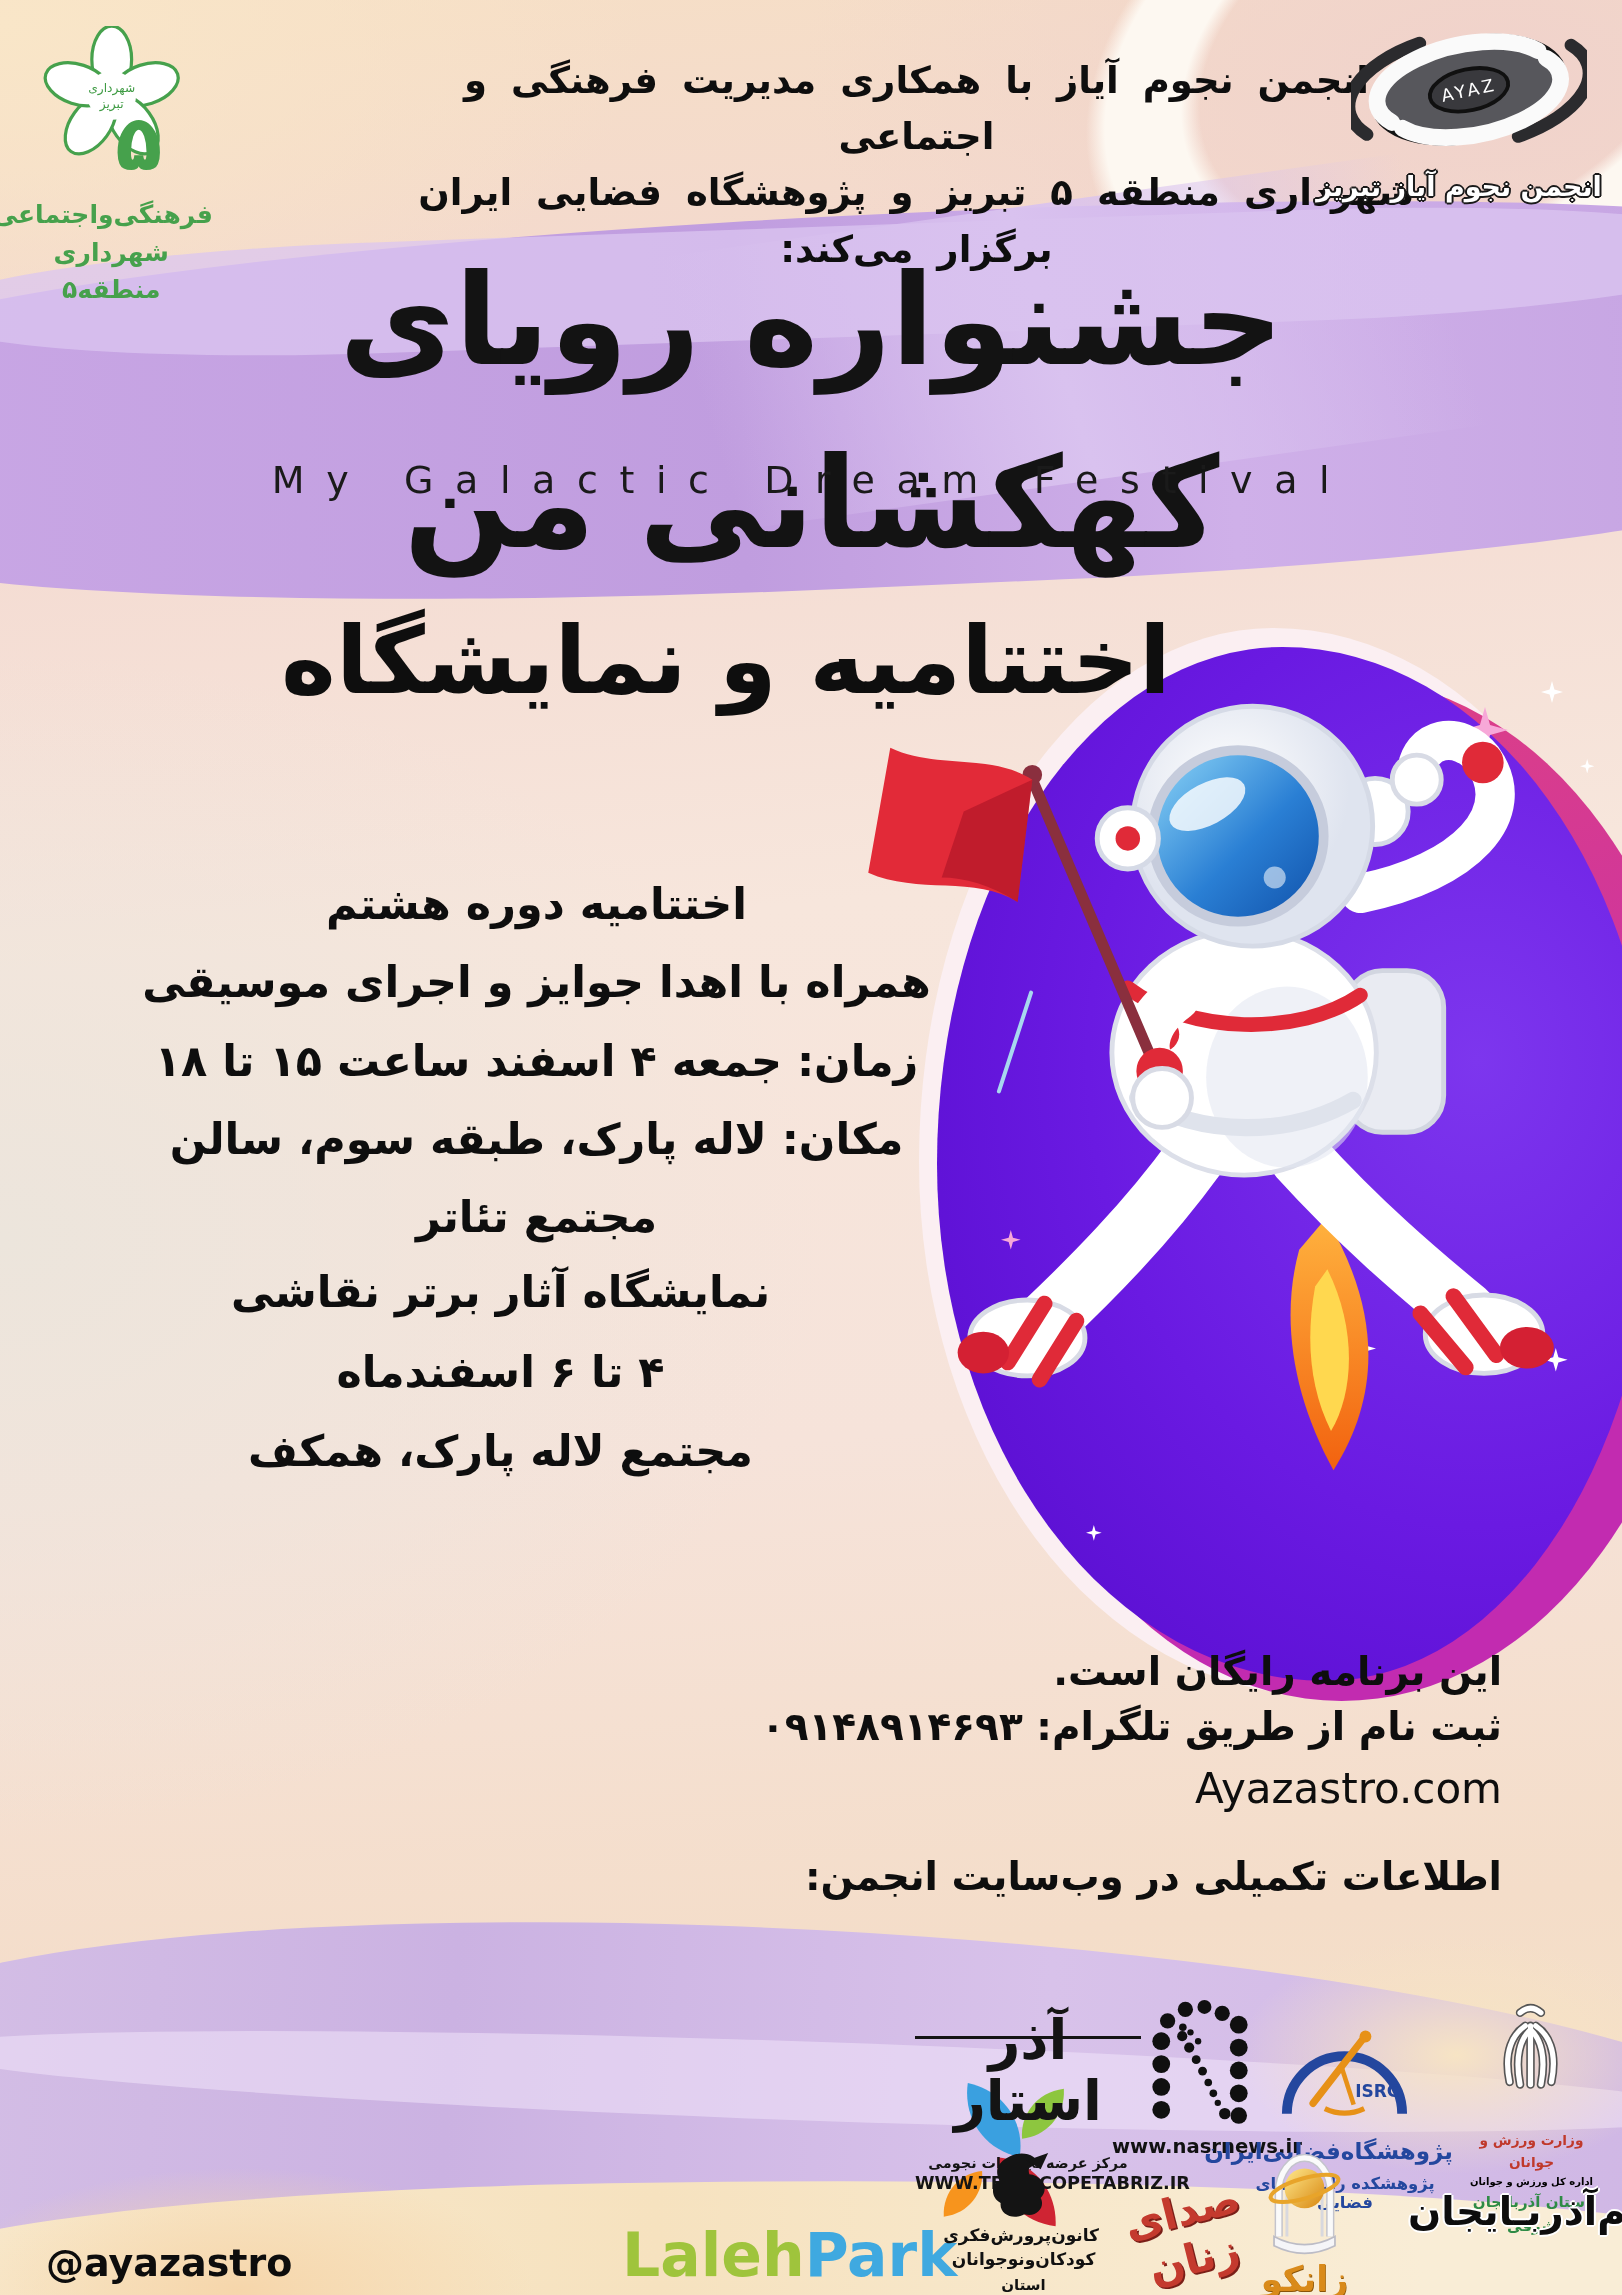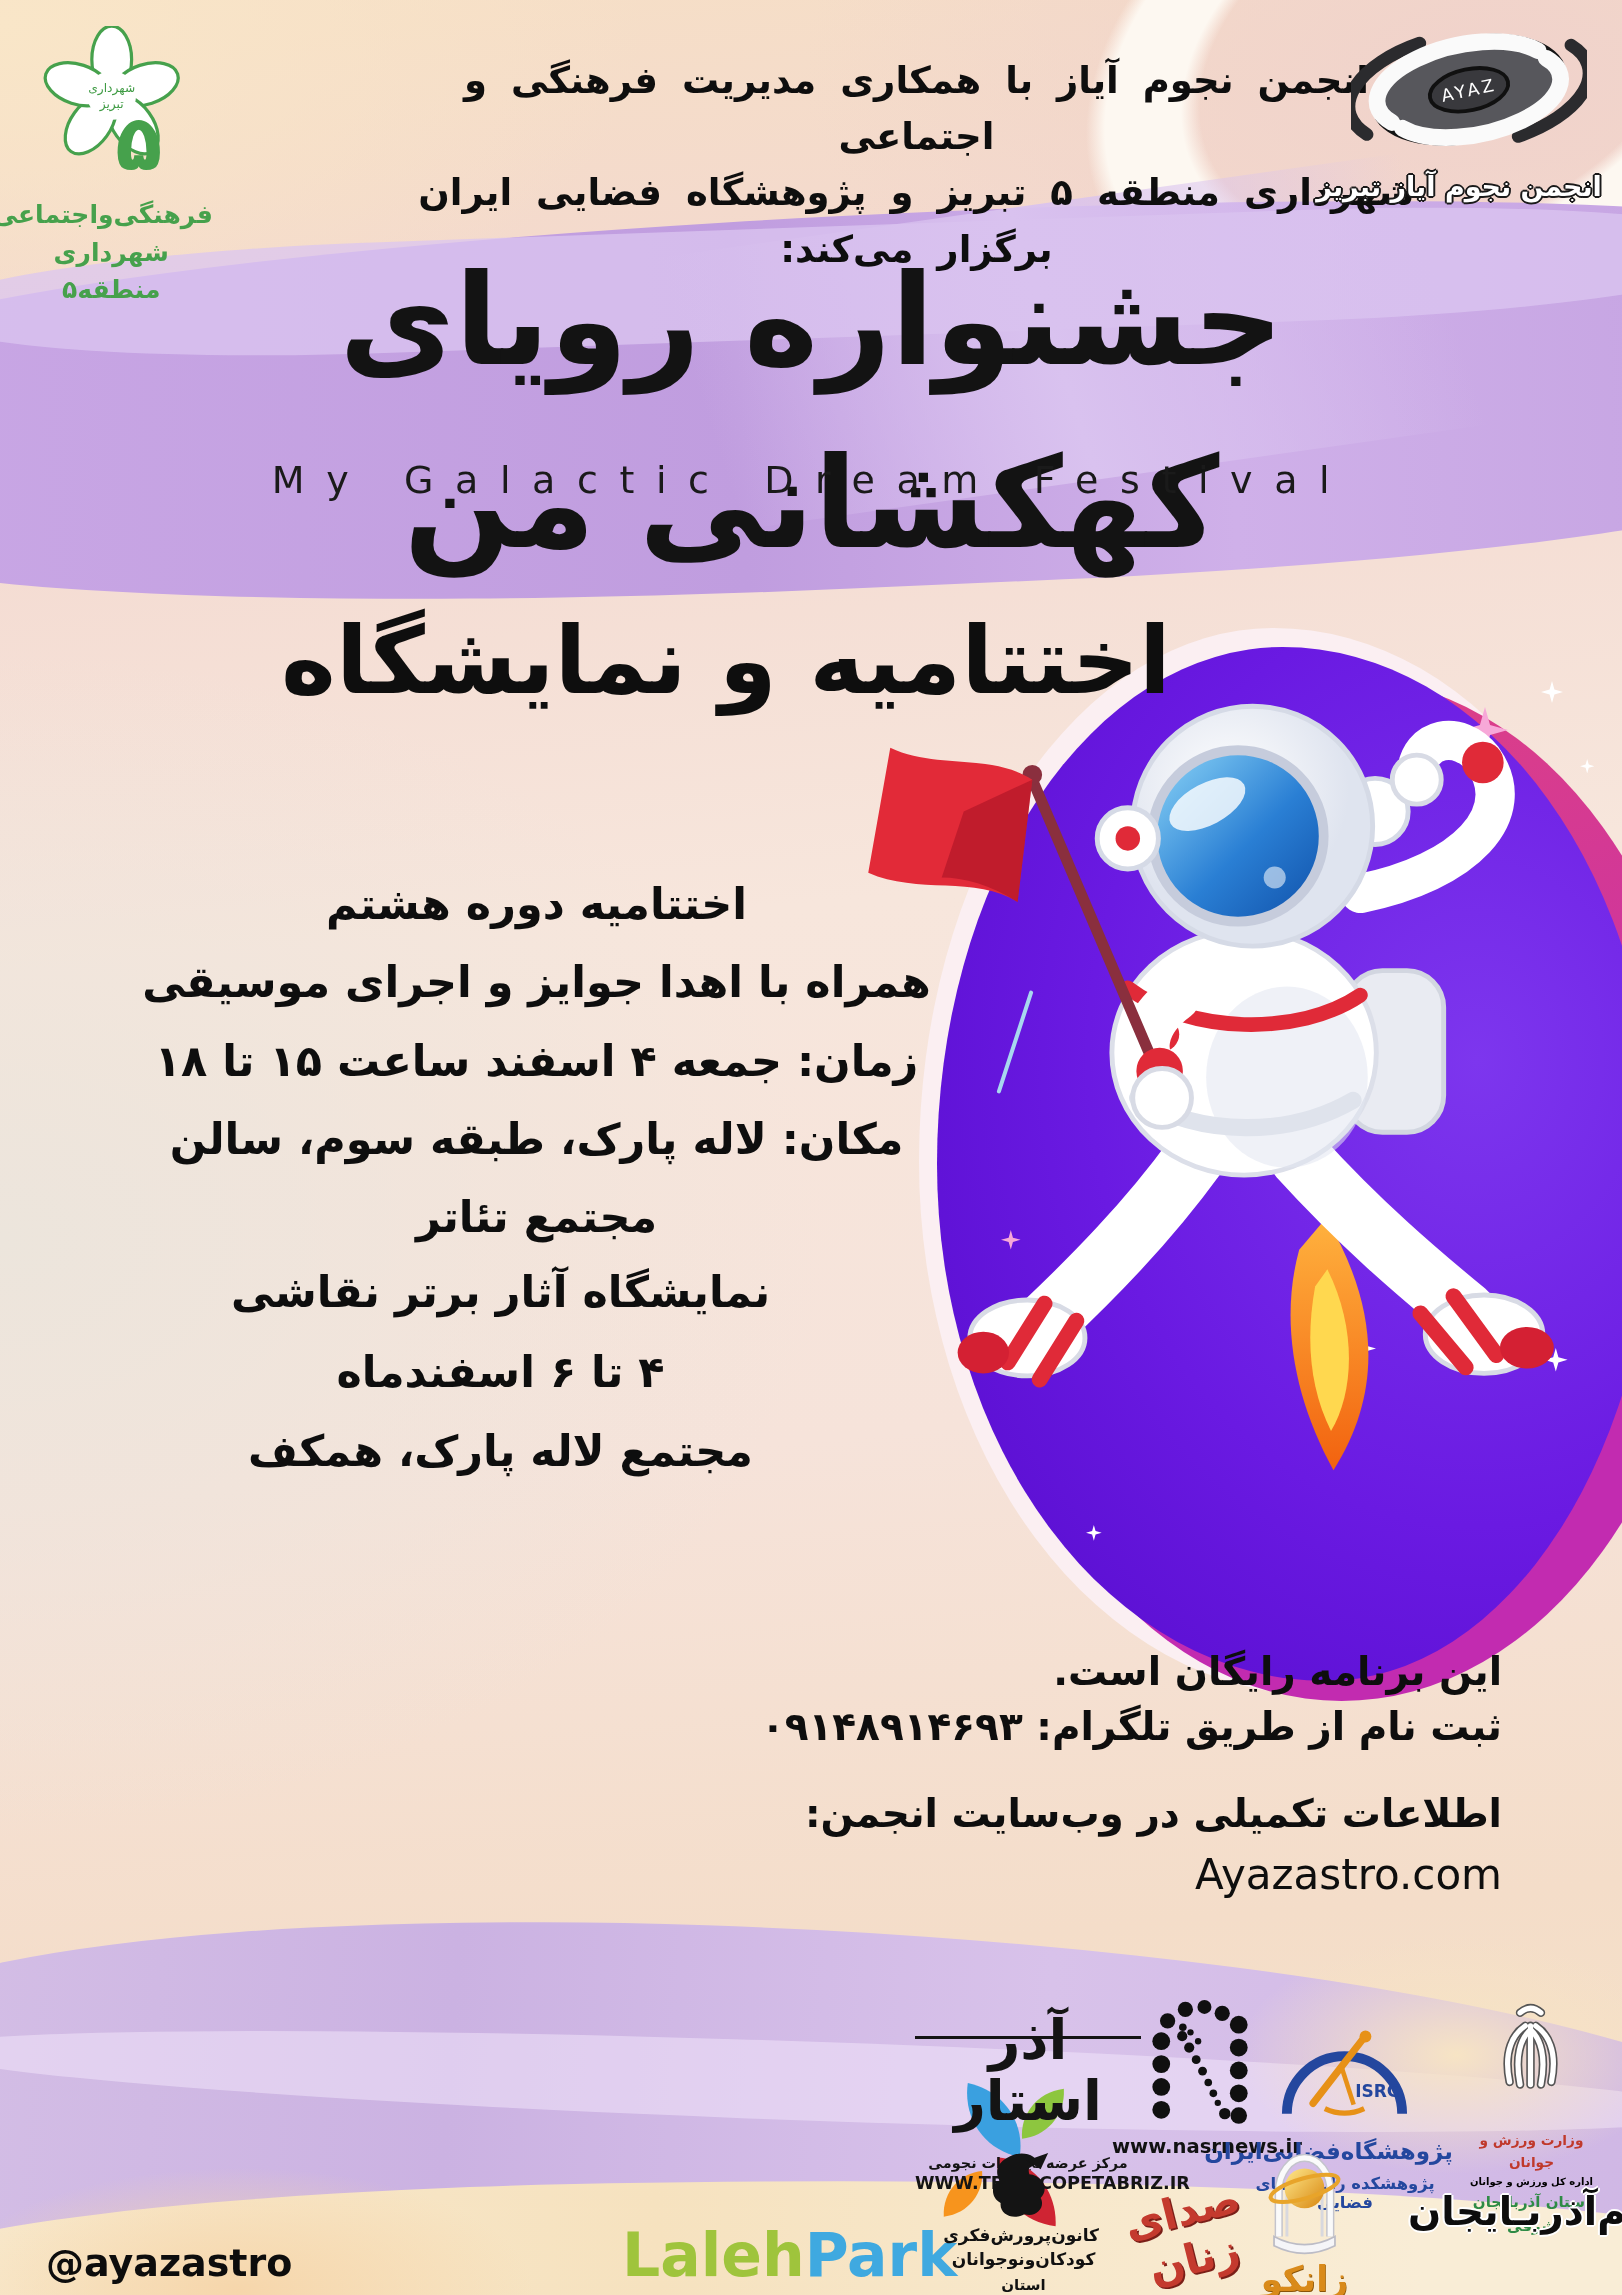--- a/index.html
+++ b/index.html
@@ -182,22 +182,22 @@
 
 <div class="abs rtl ctr txt" style="left:98px;top:1253px;width:805px;font-size:43px;font-weight:bold;line-height:1.85">
   <div>نمایشگاه آثار برتر نقاشی</div>
   <div>۴ تا ۶ اسفندماه</div>
   <div>مجتمع لاله پارک، همکف</div>
 </div>
 
 <div class="abs rtl txt" style="right:121px;top:1644px;width:1348px;text-align:right;font-size:39px;font-weight:bold;line-height:1.42">
   <div>این برنامه رایگان است.</div>
   <div>ثبت نام از طریق تلگرام: ۰۹۱۴۸۹۱۴۶۹۳</div>
+  <div style="direction:ltr;text-align:right;font-weight:normal;font-size:42px;margin-top:3.9px">Ayazastro.com</div>
   <div style="margin-top:31px">اطلاعات تکمیلی در وب‌سایت انجمن:</div>
-  <div style="direction:ltr;text-align:right;font-weight:normal;font-size:42px;margin-top:3.9px">Ayazastro.com</div>
 </div>
 
 <div class="abs" style="left:46px;top:2235px;font-size:38px;font-weight:bold;color:#0d0d0d;line-height:1.5">
   <div>@ayazastro</div>
   <div>@farhangsara5</div>
 </div>
 
 <div class="abs" style="left:928px;top:2068px;width:154px;height:190px">
 <svg viewBox="0 0 150 180" width="154" height="190">
   <g>

